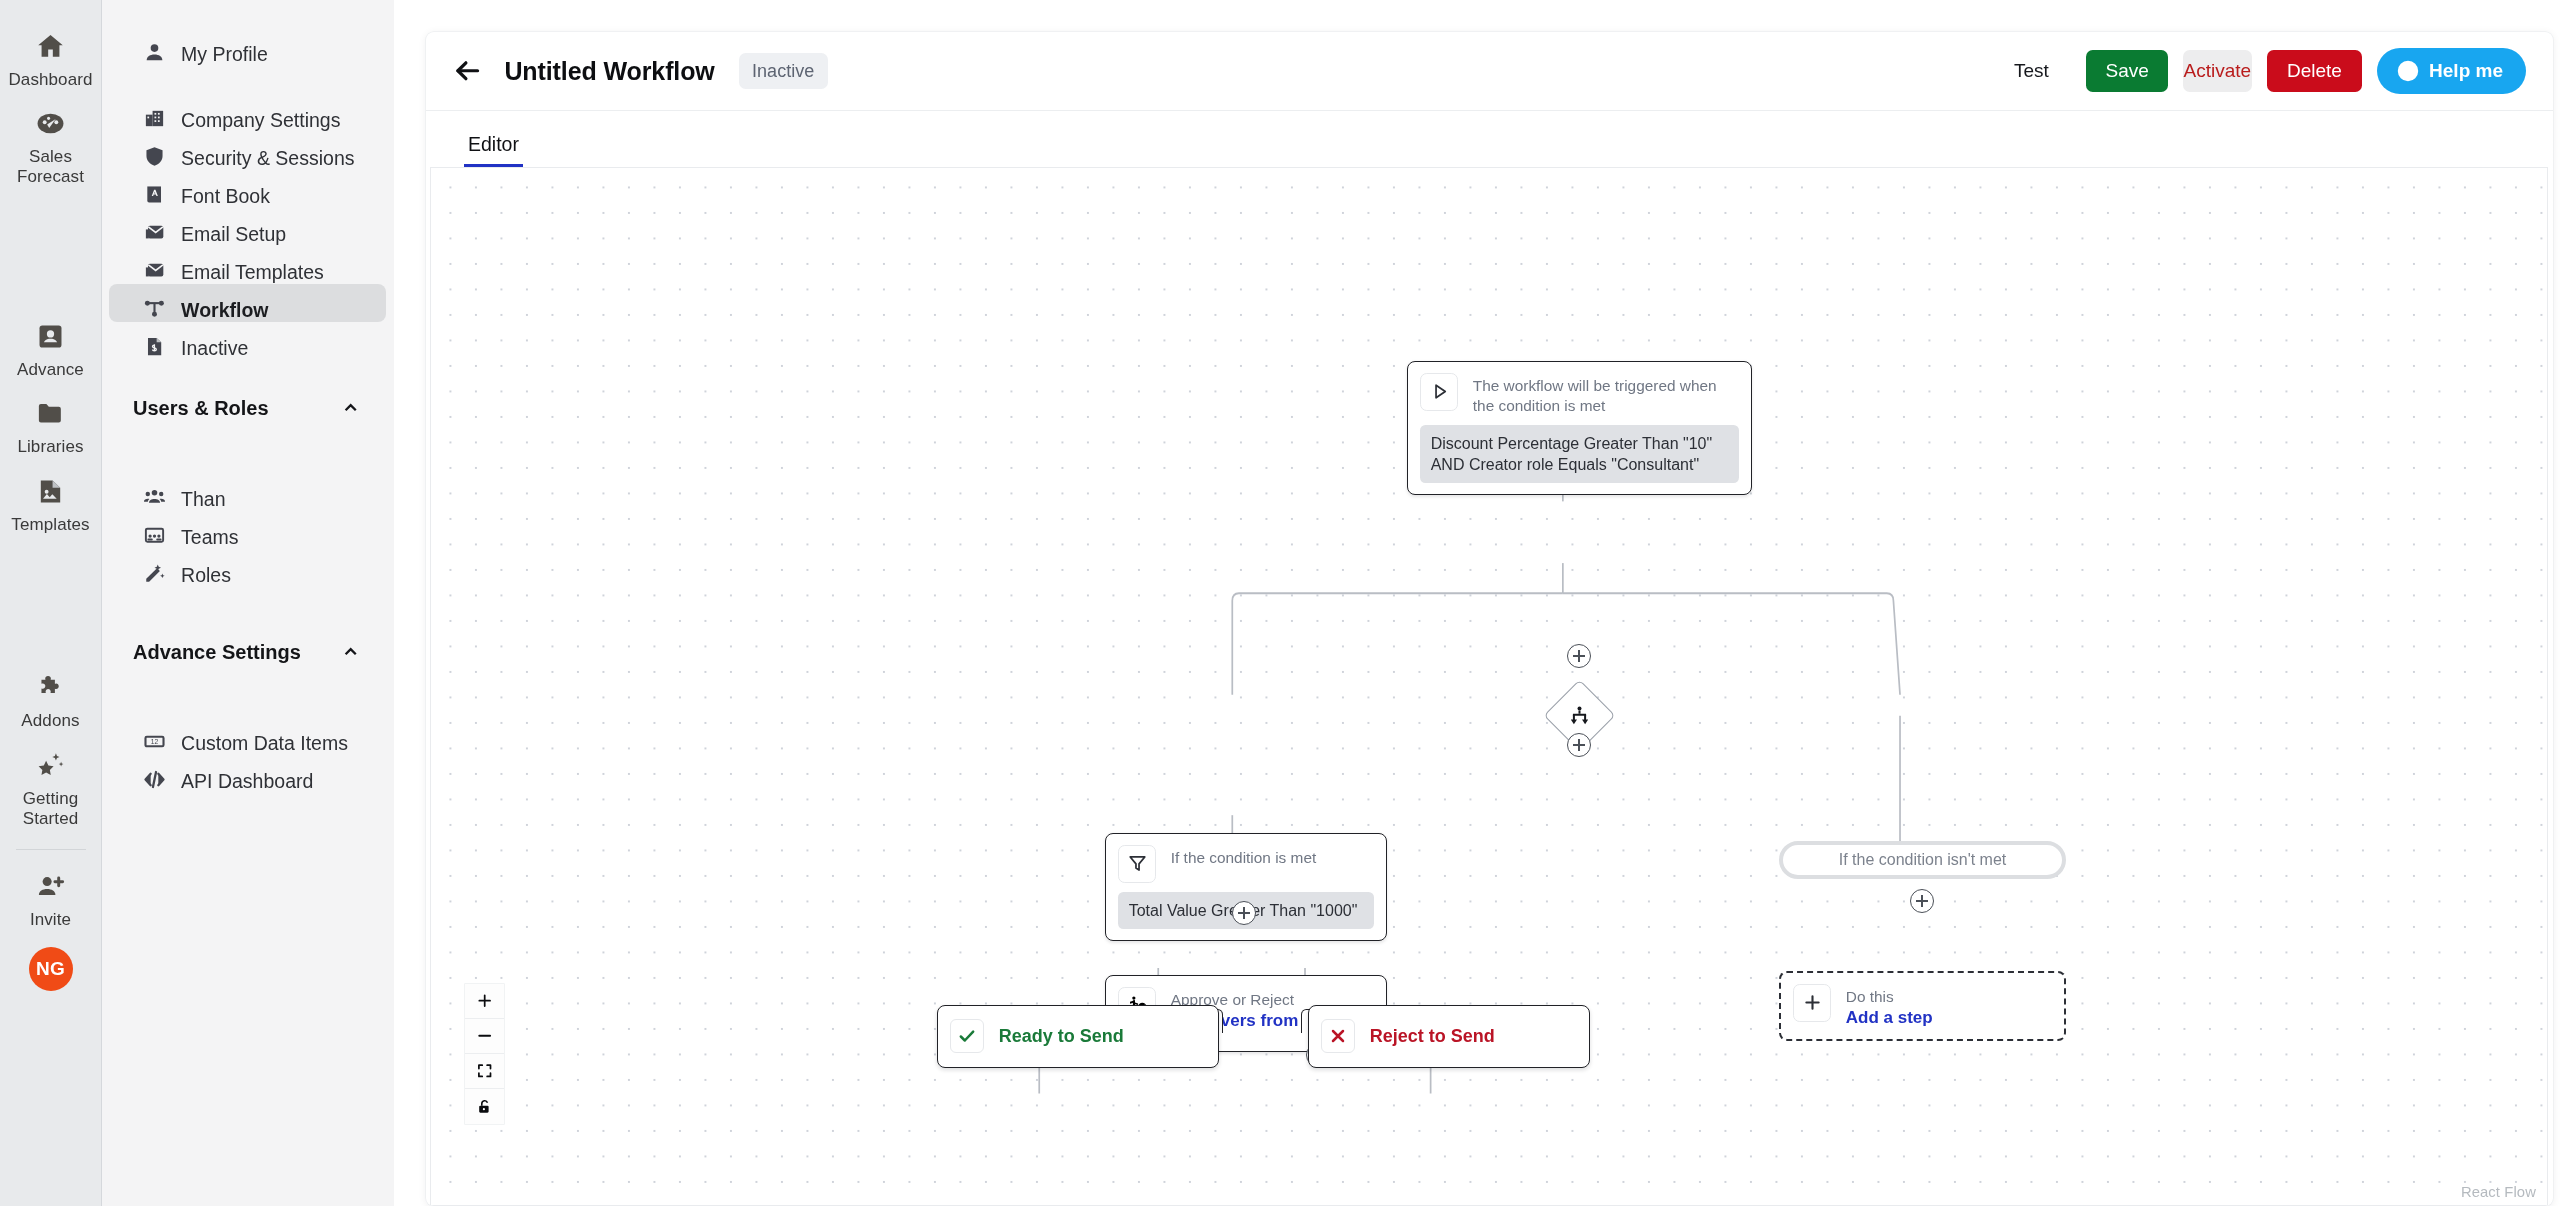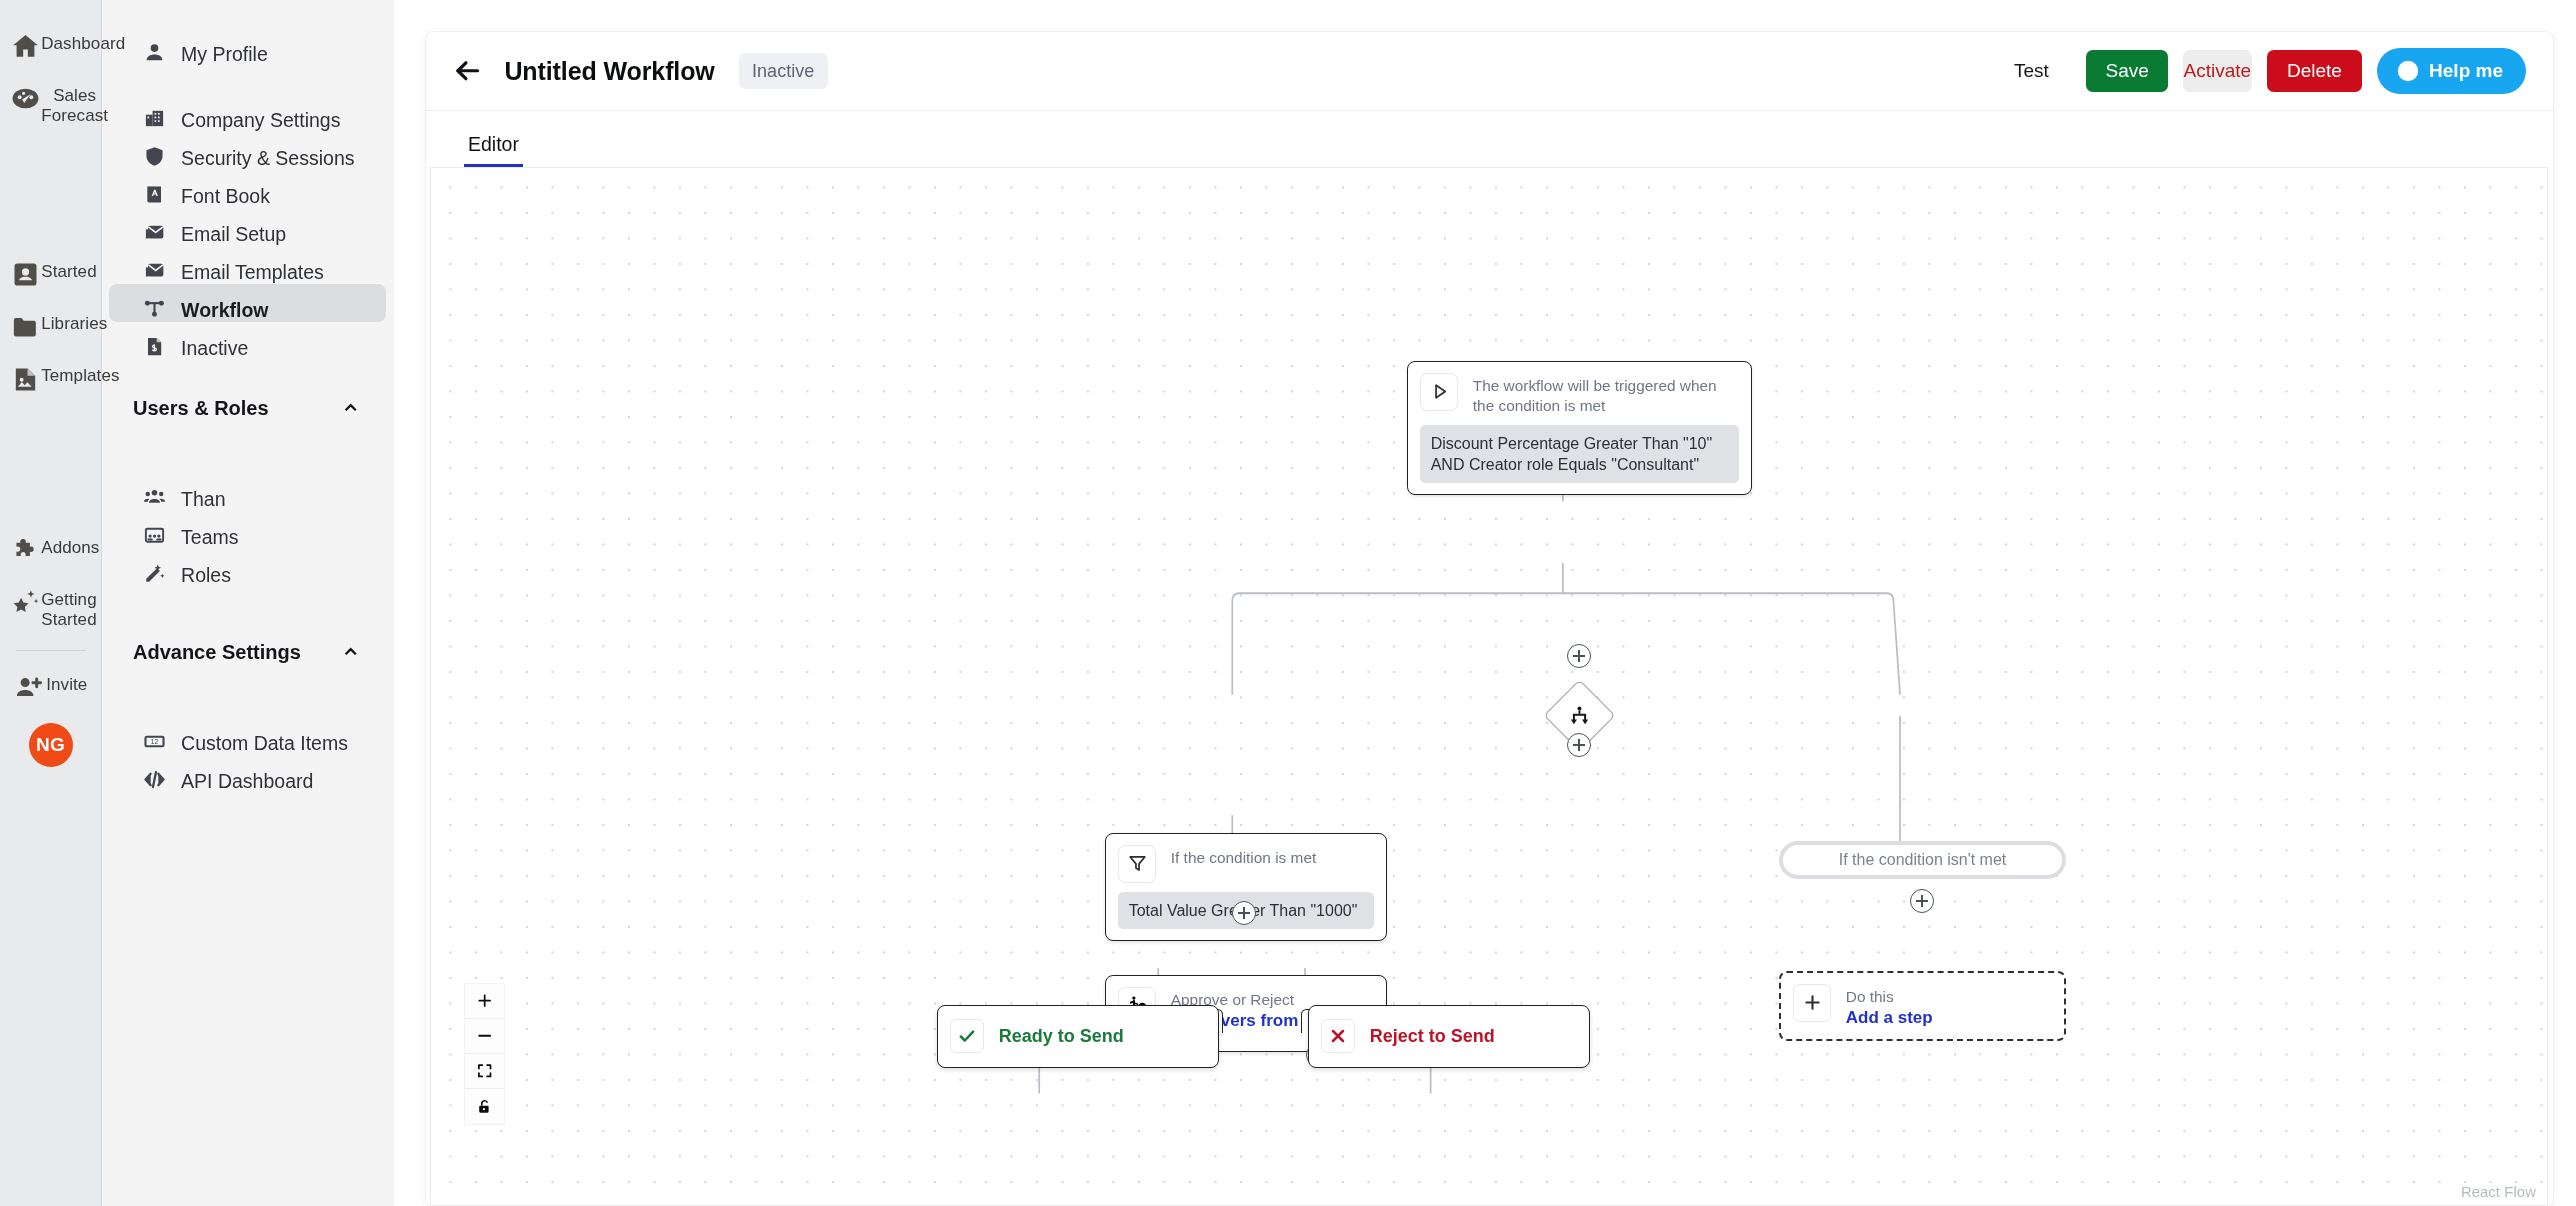--- a/index.html
+++ b/index.html
@@ -15,21 +15,21 @@
   .rail {
     width: 102px; height: 1206px; flex: 0 0 102px;
     background: #e8eaec;
     border-right: 0.7px solid #d5d8dc;
     display: flex; flex-direction: column; align-items: center;
     padding-top: 19px;
     position: relative;
   }
   .rail-item {
     width: 86px;
-    display: flex; flex-direction: row; align-items: flex-start;
+    display: flex; flex-direction: column; align-items: center;
     padding: 9.4px 2.7px 6.7px 2.7px;
     cursor: pointer;
     text-align: center;
   }
   .rail-ico { width: 36px; height: 36px; display: flex; align-items: center; justify-content: center; }
   .rail-ico svg { width: 31px; height: 31px; fill: #514e49; }
   .rail-lbl {
     margin-top: 5.4px; font-size: 17px; line-height: 20px;
     color: #3a3a3a; letter-spacing: 0.1px;
   }
@@ -253,21 +253,21 @@
 
     <div class="rail-item">
       <span class="rail-ico">
         <svg viewBox="0 0 24 24">
             <rect x="3.5" y="3.5" width="17" height="17" rx="2.2"></rect>
             <circle cx="12" cy="10" r="2.8" fill="#e8eaec"></circle>
             <path d="M6.8 17.5c0-2.6 2.3-3.8 5.2-3.8s5.2 1.2 5.2 3.8z" fill="#e8eaec"></path>
             <rect x="5.5" y="16.4" width="14" height="2.2" rx="1.1"></rect>
           </svg>
       </span>
-      <span class="rail-lbl">Started</span>
+      <span class="rail-lbl">Advance</span>
     </div>
 
     <div class="rail-item">
       <span class="rail-ico">
         <svg viewBox="0 0 24 24">
             <path d="M3 6.2a1.6 1.6 0 0 1 1.6-1.6h4.2l1.9 2.1h7.7A1.6 1.6 0 0 1 20 8.3v9.1a1.6 1.6 0 0 1-1.6 1.6H4.6A1.6 1.6 0 0 1 3 17.4z"></path>
           </svg>
       </span>
       <span class="rail-lbl">Libraries</span>
     </div>

